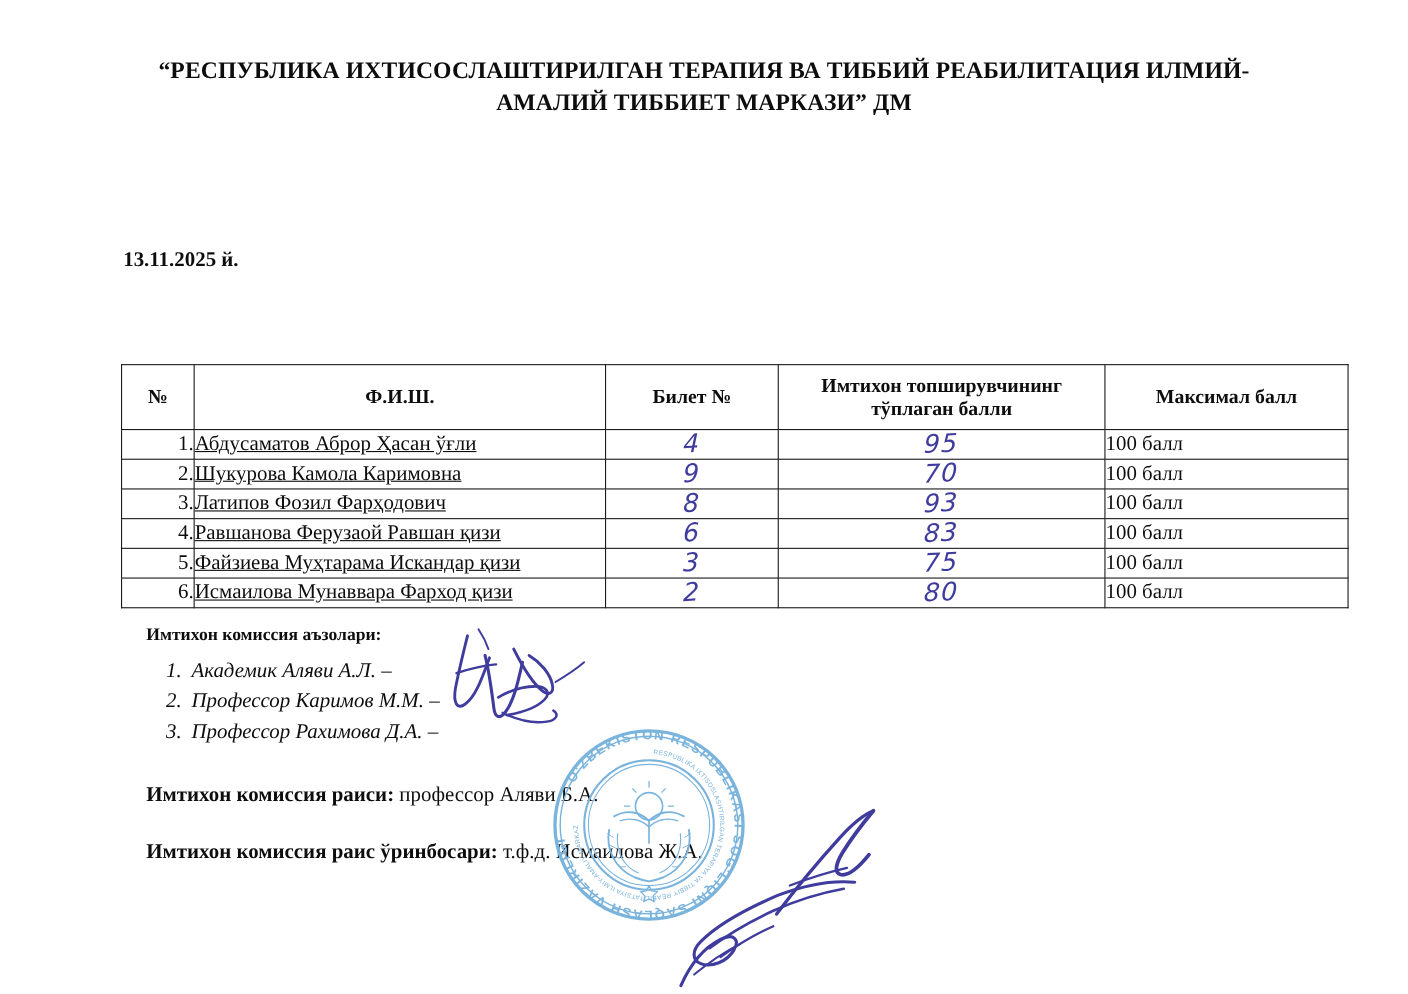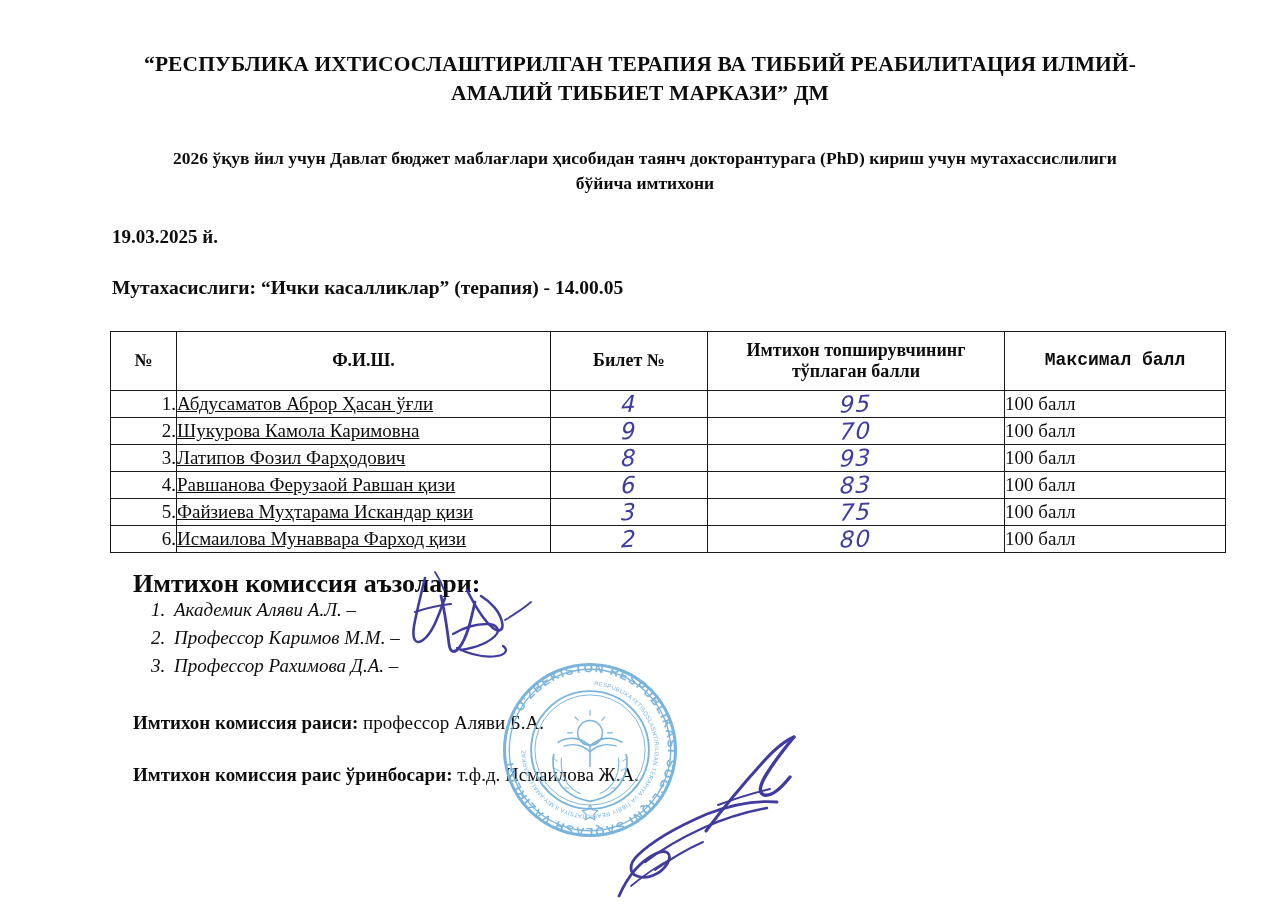--- a/index.html
+++ b/index.html
@@ -42,21 +42,21 @@
     vertical-align:middle;
   }
   table.scores thead th{
     font-weight:bold;font-size:18px;text-align:center;
     height:54px;line-height:1.18;padding:2px 4px;
   }
   .c-num{width:57px;}
   .c-name{width:365px;}
   .c-ticket{width:148px;}
   .c-score{width:288px;}
-  .c-max{width:212px;font-family:Liberation Mono, monospace;}
+  .c-max{width:212px;}
 
   table.scores tbody td{height:25px;font-size:19px;}
   .cell-num{text-align:right;padding-right:9px;font-size:18.5px;}
   .cell-name{text-align:left;padding-left:9px;font-size:19px;white-space:nowrap;text-decoration:underline;}
   .cell-max{font-size:18.5px;}
 
   .hand{
     font-family:"DejaVu Sans", sans-serif;
     color:#3f3c9e;
     font-size:23px;
@@ -65,21 +65,21 @@
     letter-spacing:1px;
   }
   .cell-ticket{text-align:center;}
   .cell-ticket .hand{display:inline-block;transform:rotate(-4deg) skewX(-5deg);}
   .cell-score{text-align:center;}
   .cell-score .hand{display:inline-block;transform:rotate(-3deg) skewX(-6deg);}
 
   
   .members-title{
     position:absolute;left:133px;top:569px;
-    font-weight:bold;font-size:26px;
+    font-weight:bold;font-size:16px;
   }
   .members-list{
     position:absolute;left:140px;top:596px;
     margin:0;padding:0 0 0 30px;
     font-size:19px;line-height:28px;
   }
   .members-list li{padding-left:4px;font-style:italic;}
 
   
   .sig-line{position:absolute;left:133px;font-size:19px;white-space:nowrap;}
@@ -101,23 +101,21 @@
     pointer-events:none;
   }
   .seal svg{display:block;}
 </style>
 </head>
 <body>
 
 <div class="page">
 
   <div class="doc-title">“РЕСПУБЛИКА ИХТИСОСЛАШТИРИЛГАН ТЕРАПИЯ ВА ТИББИЙ РЕАБИЛИТАЦИЯ ИЛМИЙ-АМАЛИЙ ТИББИЕТ МАРКАЗИ” ДМ</div>
-  <div class="doc-subtitle">2026 ўқув йил учун Давлат бюджет маблағлари ҳисобидан таянч докторантурага (PhD) кириш учун мутахассислилиги бўйича имтихони</div>
-  <div class="doc-date">19.03.2025 й.</div>
-  <div class="doc-specialty">Мутахасислиги: “Ички касалликлар” (терапия) - 14.00.05</div>
+  <div class="doc-date">13.11.2025 й.</div>
 
   <div class="tbl-wrap">
     <table class="scores">
       <thead>
         <tr>
           <th class="c-num">№</th>
           <th class="c-name">Ф.И.Ш.</th>
           <th class="c-ticket">Билет №</th>
           <th class="c-score">Имтихон топширувчининг тўплаган балли</th>
           <th class="c-max">Максимал балл</th>

